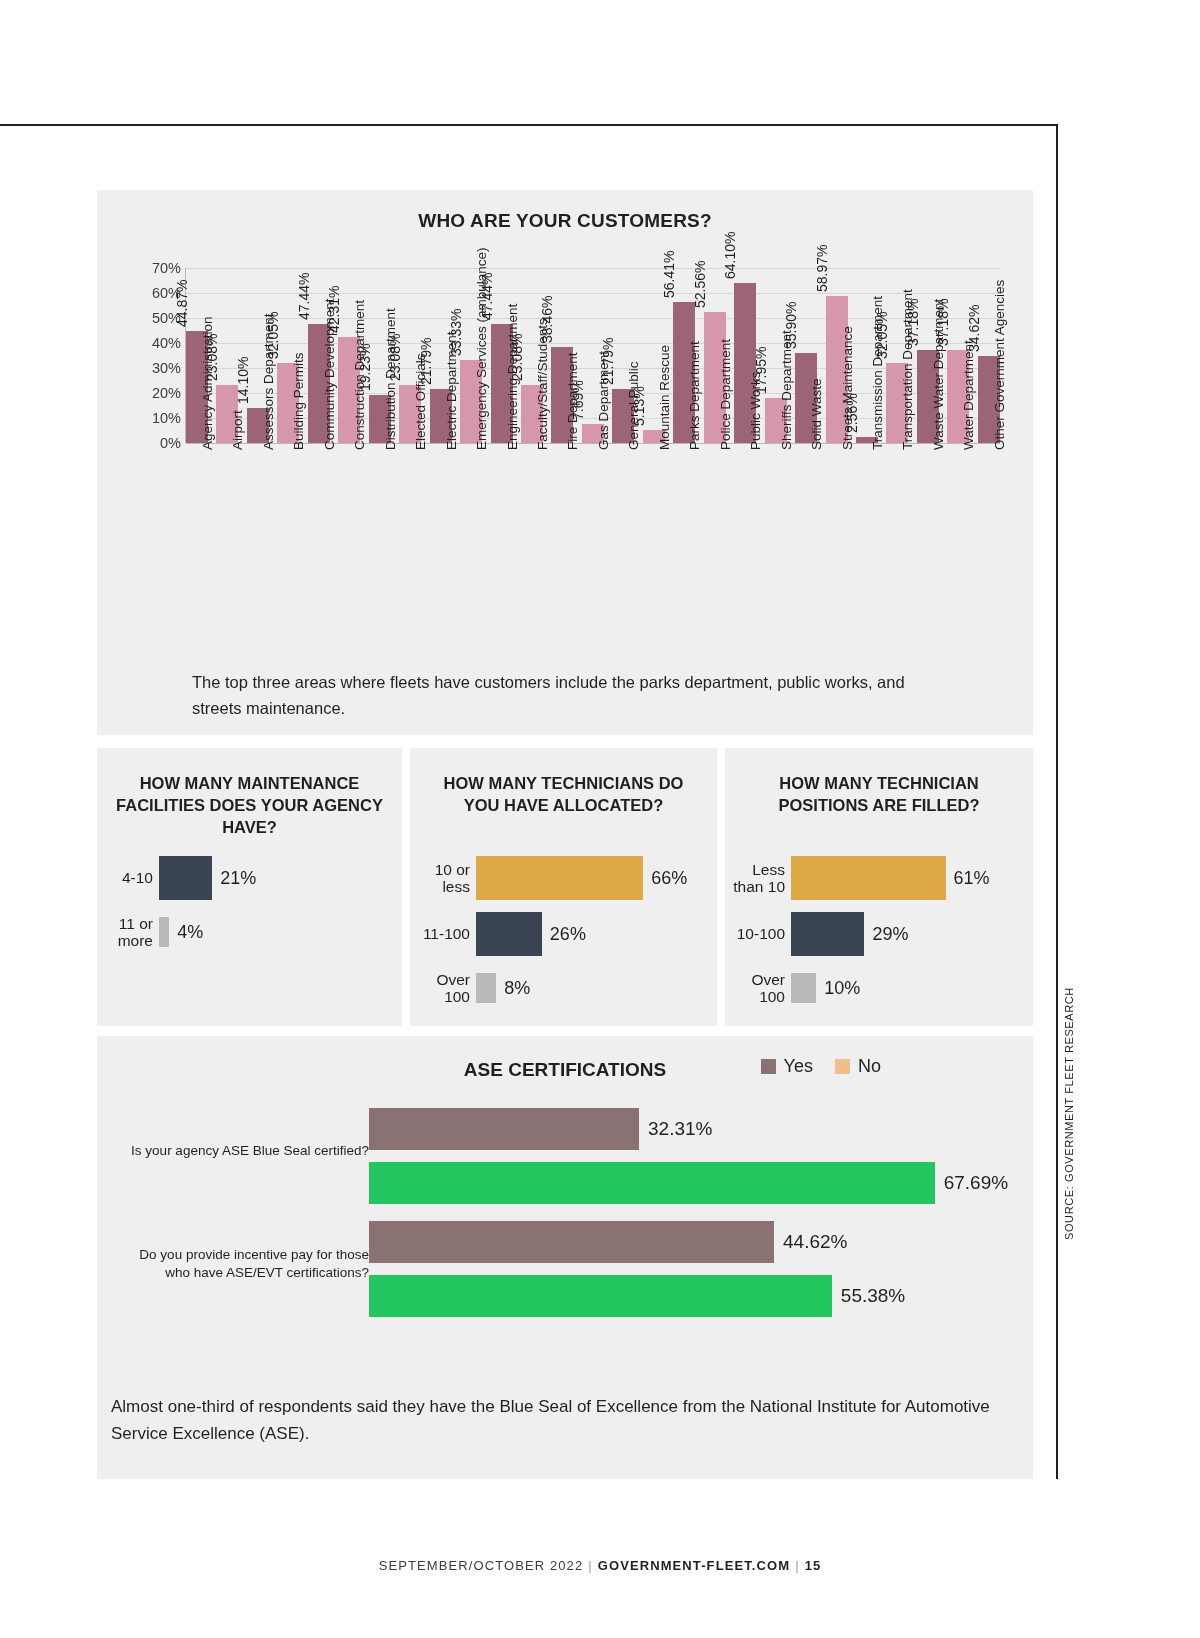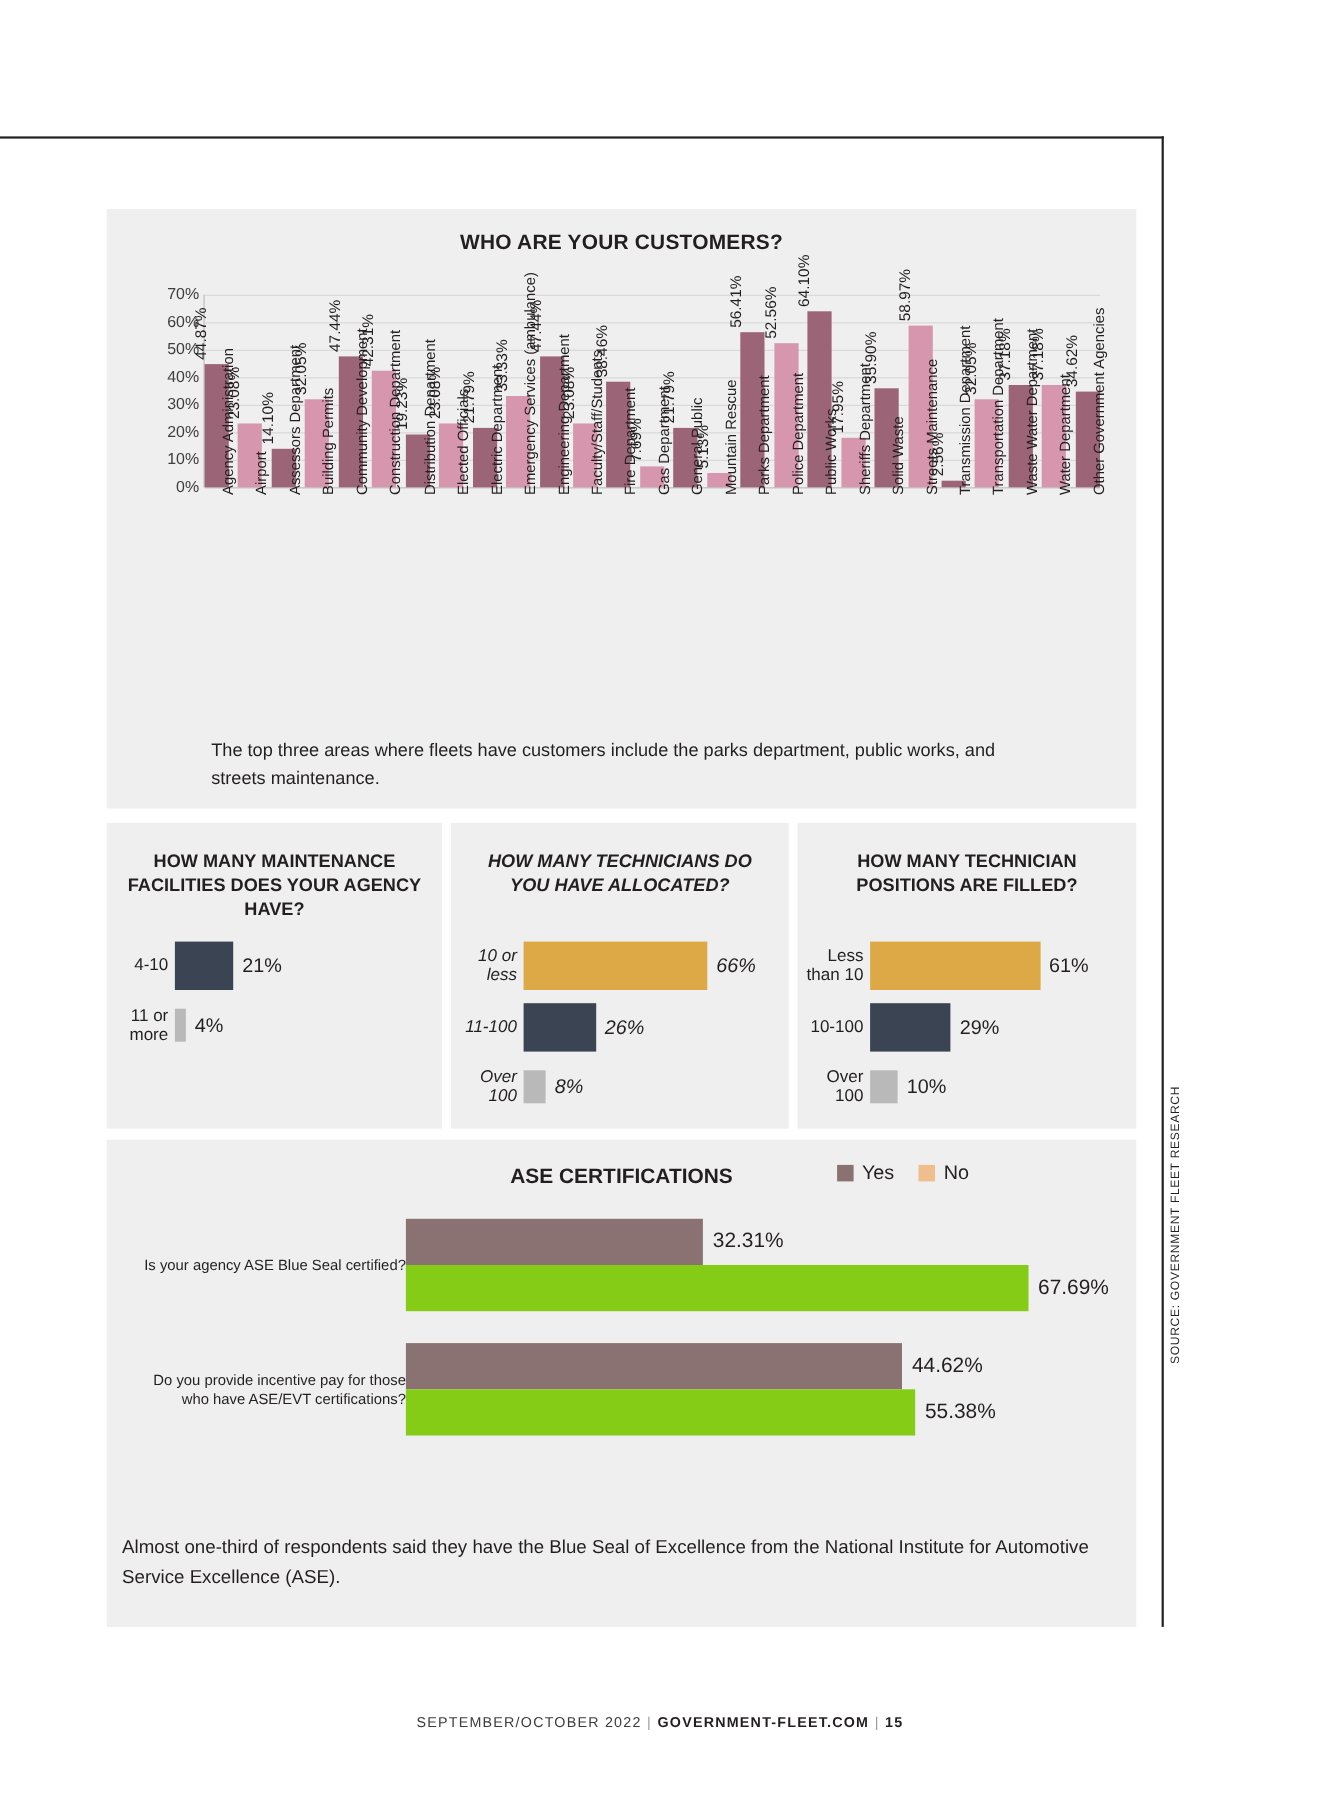--- a/index.html
+++ b/index.html
@@ -68,21 +68,21 @@
     font-size:13.5px; white-space:nowrap; color:#231f20;
   }
   .caption {
     position:absolute; left:95px; right:90px; top:480px;
     font-size:16.5px; line-height:1.55; color:#231f20;
   }
 
   
   .mid { top:748px; height:278px; }
   #mid-1 { left:97px;  width:305px; }
-  #mid-2 { left:410px; width:307px;font-style:italic; }
+  #mid-2 { left:410px; width:307px; }
   #mid-3 { left:725px; width:308px; }
   .mid-title {
     text-align:center; font-weight:bold; font-size:16.5px; line-height:1.32;
     padding:25px 18px 0 18px; color:#231f20;
   }
   .mid-rows { position:absolute; left:0; right:0; top:102px; }
   .mrow { display:flex; align-items:center; height:56px; }
   .mrow .mlabel {
     width:62px; text-align:right; font-size:15.5px; line-height:1.1;
     padding-right:6px; color:#231f20; flex:none;
@@ -112,21 +112,21 @@
 
   #ase-rows { position:absolute; left:0; top:58px; right:0; }
   .arow { position:relative; height:113px; }
   .arow .alabel {
     position:absolute; left:10px; top:50%; transform:translateY(-50%);
     width:262px; text-align:right; font-size:13.5px; line-height:1.35; color:#231f20;
   }
   .abars { position:absolute; left:272px; top:14px; right:0; }
   .abar { height:42px; position:relative; }
   .abar.yes { background:#8b7272;padding-left:20px; }
-  .abar.no  { background:#84cc16; }
+  .abar.no  { background:#22c55e;margin-top:12px; }
   .aval {
     position:absolute; left:100%; top:50%; transform:translateY(-50%);
     padding-left:9px; font-size:19px; white-space:nowrap; color:#231f20;
   }
   #ase-caption {
     position:absolute; left:14px; right:24px; top:357px;
     font-size:17px; line-height:1.6; color:#231f20;
   }
 
   
@@ -479,21 +479,21 @@
             <span class="aval">32.31%</span>
           </div>
           <div class="abar no" style="width: 565.695px;">
             <span class="aval">67.69%</span>
           </div>
         </div>
       </div>
       <div class="arow">
         <div class="alabel">Do you provide incentive pay for those<br>who have ASE/EVT certifications?</div>
         <div class="abars">
-          <div class="abar yes" style="width: 451px; text-decoration: underline;">
+          <div class="abar yes" style="width: 405px; text-decoration: underline;">
             <span class="aval">44.62%</span>
           </div>
           <div class="abar no" style="width: 462.819px;">
             <span class="aval">55.38%</span>
           </div>
         </div>
       </div>
     </div>
   <div id="ase-caption">Almost one-third of respondents said they have the Blue Seal of Excellence from the National Institute for Automotive Service Excellence (ASE).</div>
 </div>

